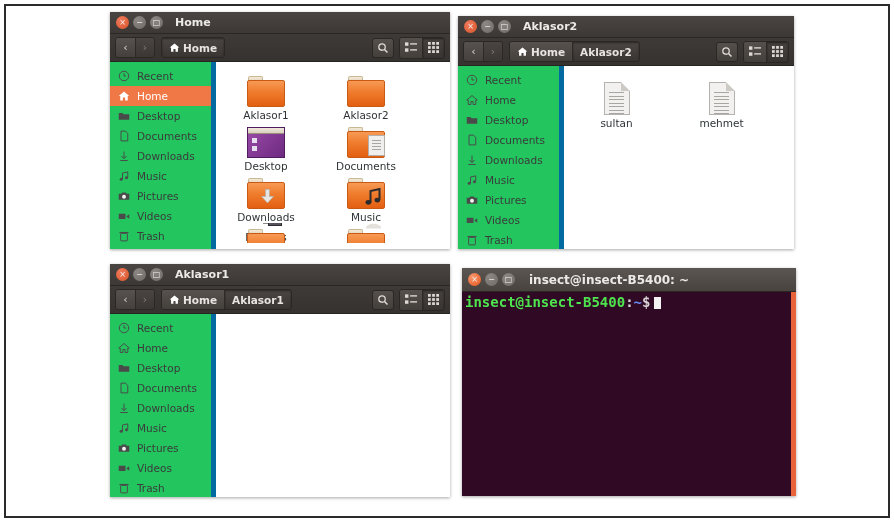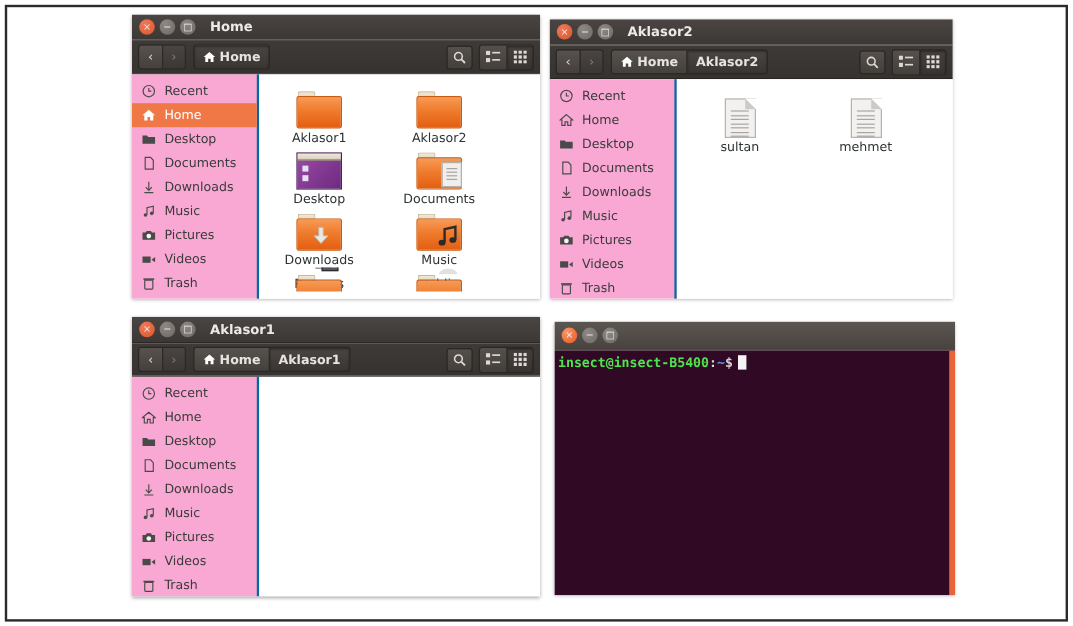--- a/index.html
+++ b/index.html
@@ -135,22 +135,22 @@
     background: linear-gradient(to bottom, #46413e, #383431);
     box-shadow: inset 0 1px 2px rgba(0,0,0,0.5);
   }
   .viewbtn + .viewbtn { border-left: 1px solid #2c2926; }
 
   
   .wbody { display: flex; height: calc(100% - 50px); }
 
   .sidebar {
     width: 106px;
-    background: #f9a8d4;
-    border-right: 2px solid #0369a1;
+    background: #22c55e;
+    border-right: 5px solid #0369a1;
     padding-top: 4px;
     flex: none;
   }
 
   .side-item {
     height: 20px;
     display: flex;
     align-items: center;
     padding-left: 8px;
     gap: 7px;
@@ -249,21 +249,21 @@
   
   .term-body {
     background: #300a24;
     height: calc(100% - 24px);
     position: relative;
     padding: 3px 0 0 3px;
     overflow: hidden;
   }
   .term-line {
     font-family: "DejaVu Sans Mono", "Liberation Mono", monospace;
-    font-size: 11px;
+    font-size: 14px;
     font-weight: bold;
     white-space: pre;
     line-height: 15px;
   }
   .t-user { color: #4ee44e; }
   .t-colon { color: #d9d2d6; }
   .t-path { color: #6d8cf4; }
   .t-dollar { color: #d9d2d6; }
   .t-cursor {
     display: inline-block;
@@ -851,20 +851,21 @@
       </div>
     </div>
   </div>
 
   <div class="window" style="left:456px; top:262px; width:334px; height:228px;">
 
     <div class="titlebar term">
       <div class="wbtn close bright">×</div>
       <div class="wbtn min">−</div>
       <div class="wbtn max">□</div>
+      <div class="wtitle">insect@insect-B5400: ~</div>
     </div>
 
     <div class="term-body">
       <div class="term-line"><span class="t-user">insect@insect-B5400</span><span class="t-colon">:</span><span class="t-path">~</span><span class="t-dollar">$</span><span class="t-cursor"></span></div>
       <div class="term-scroll"></div>
     </div>
   </div>
 
 </div>
 

